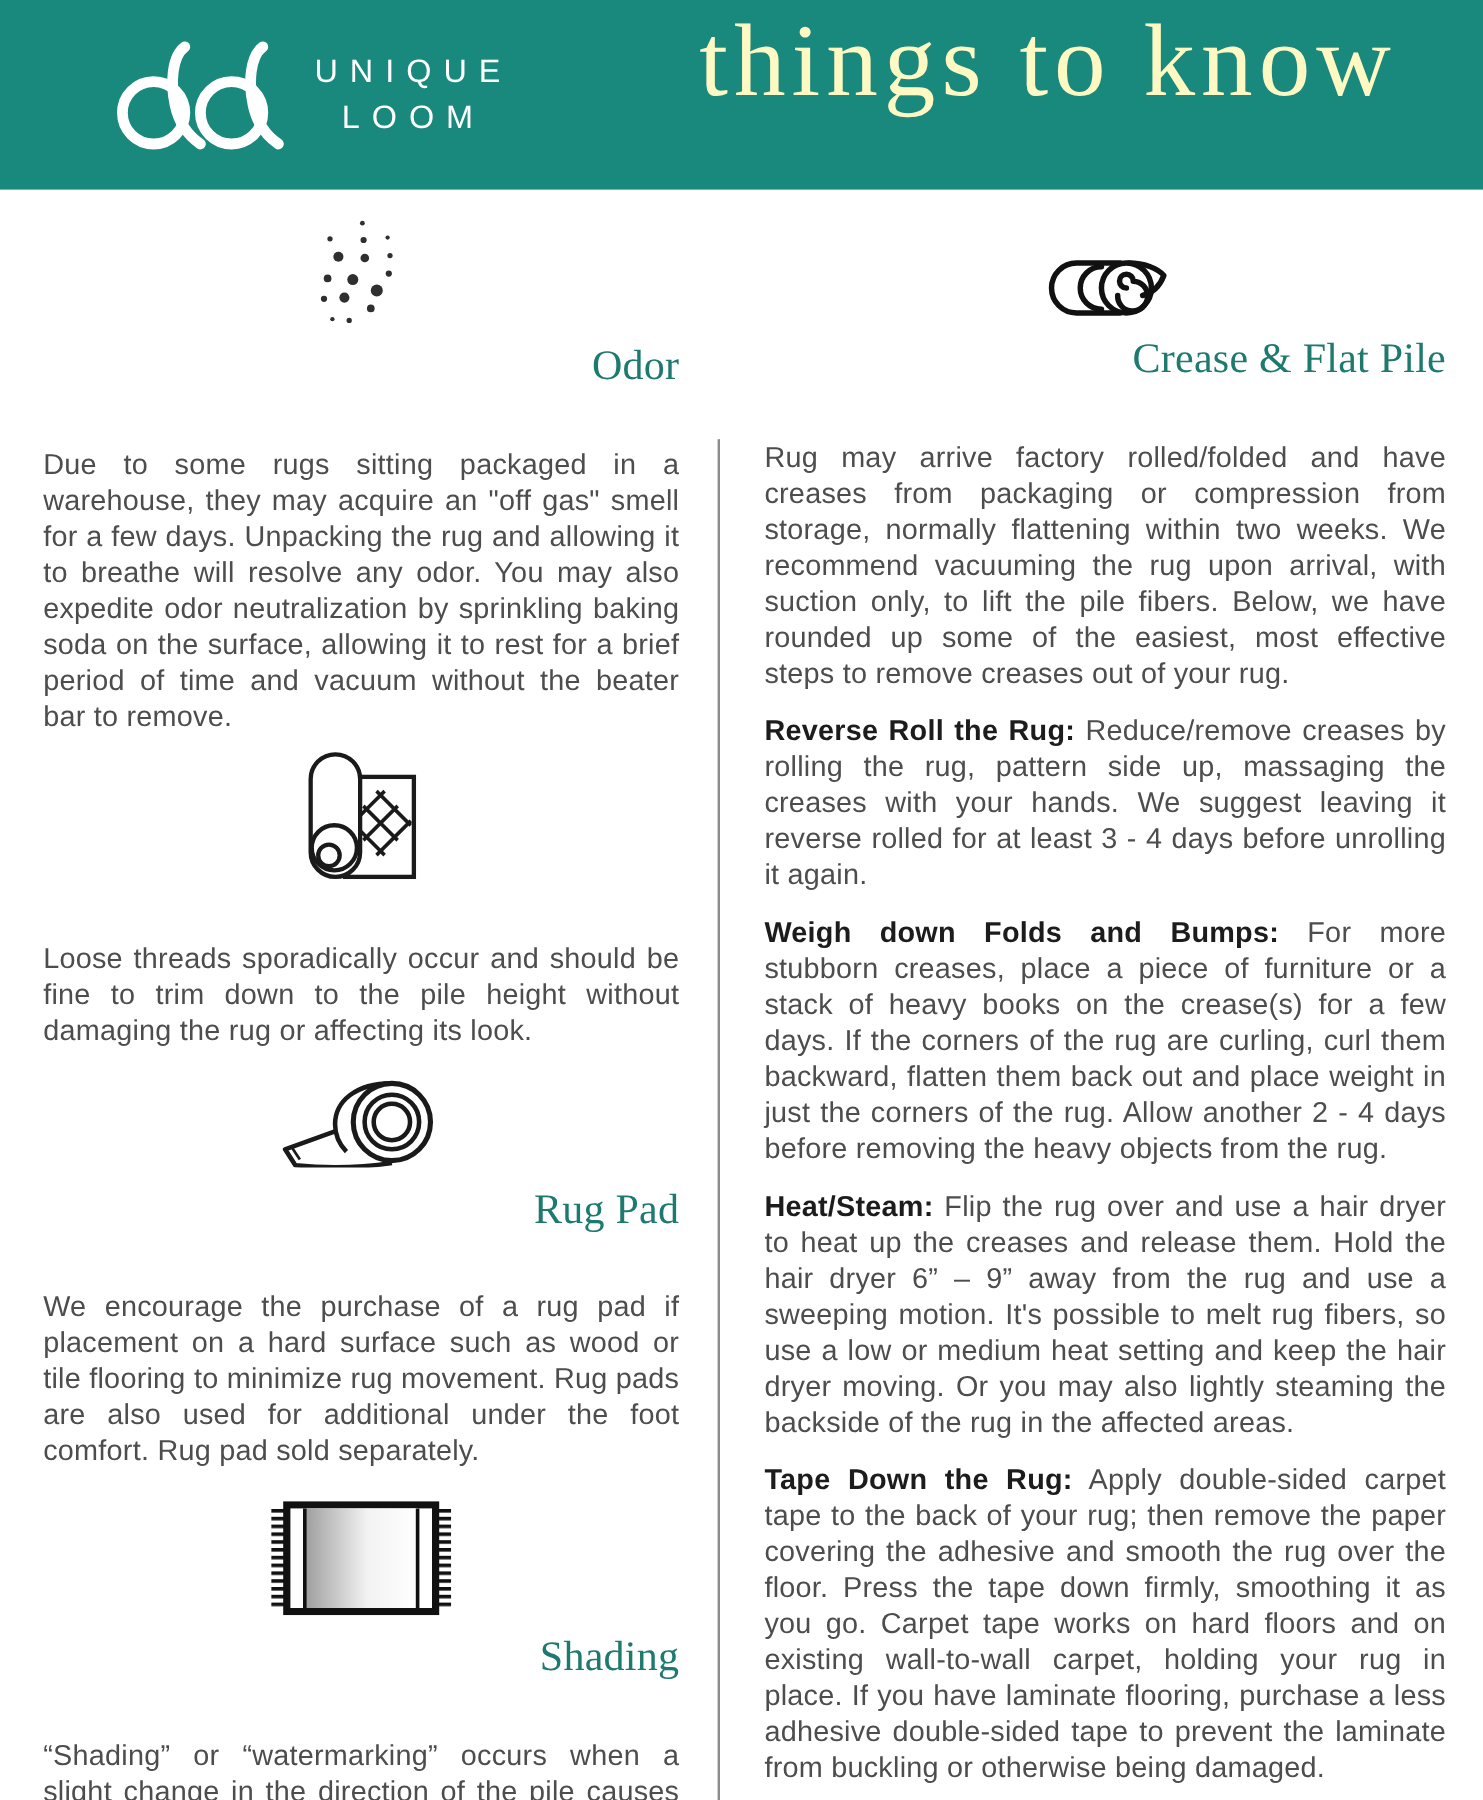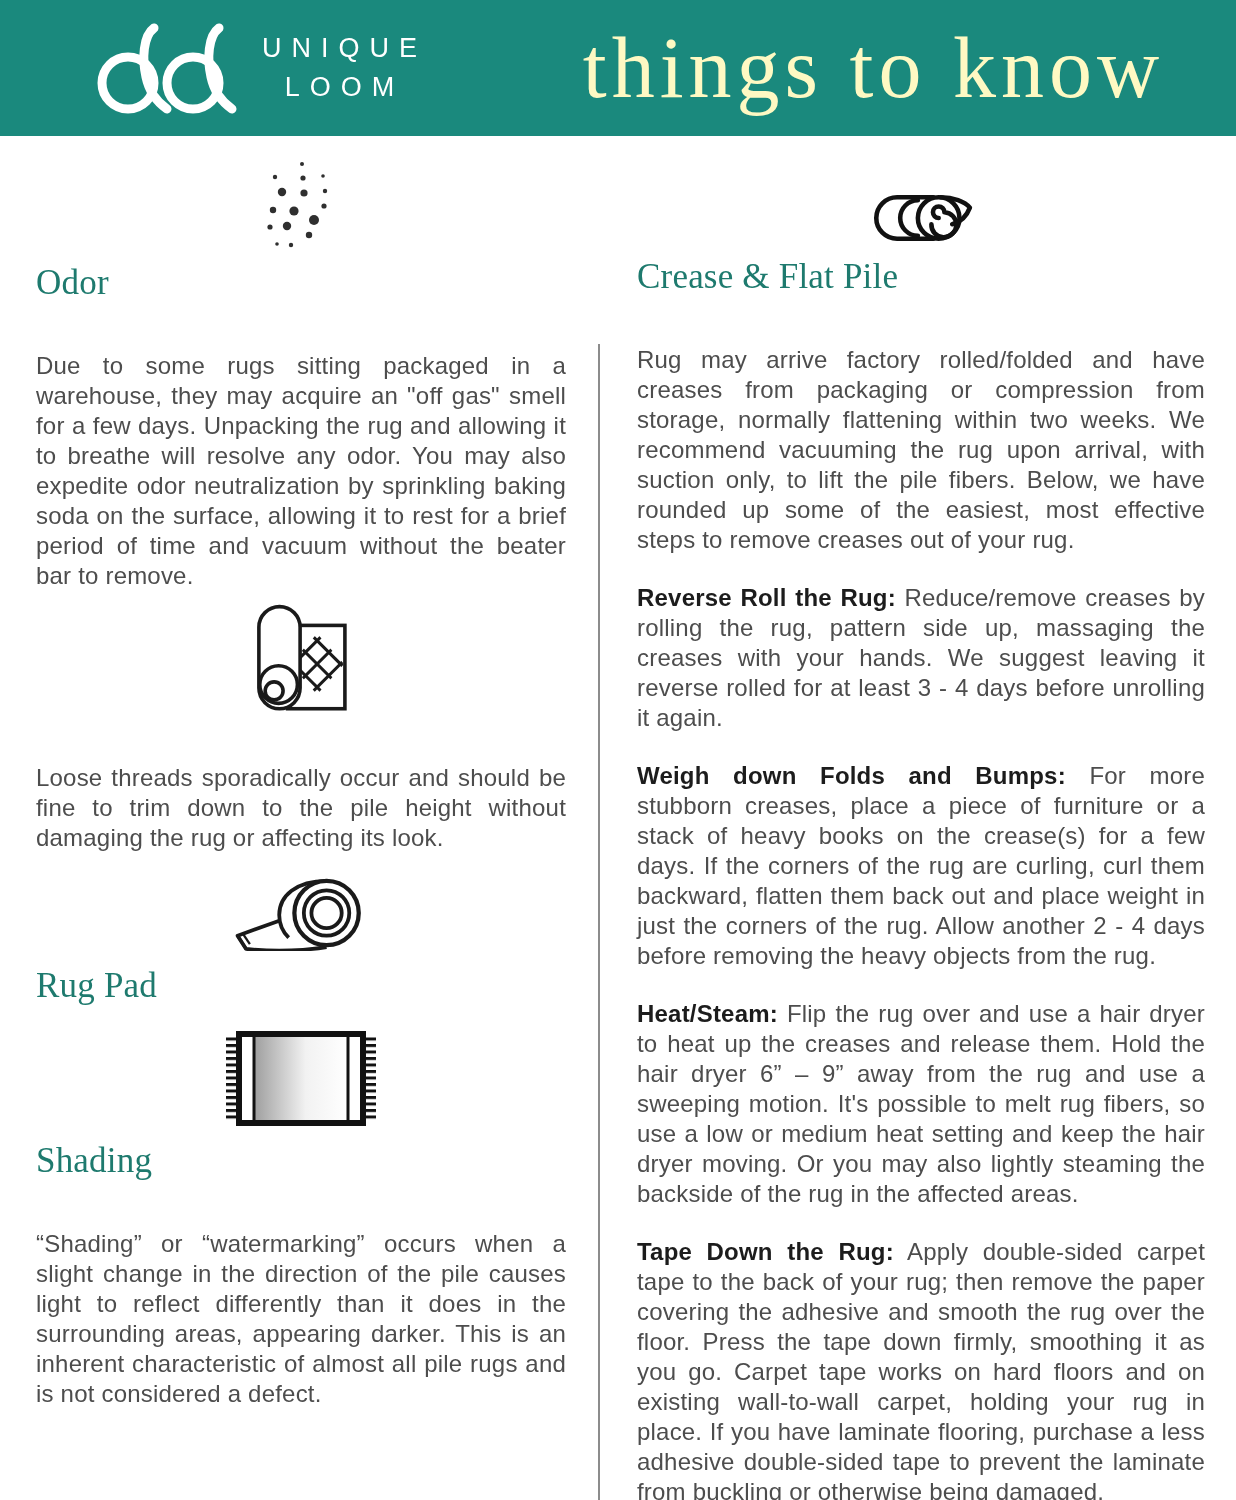--- a/index.html
+++ b/index.html
@@ -12,22 +12,22 @@
   }
   *{margin:0;padding:0;box-sizing:border-box;}
   html,body{background:#fff;}
   .page{
     width:1236px;height:1500px;position:relative;overflow:hidden;
     background:#fff;color:var(--body_text);
     font-family:"Liberation Sans", sans-serif;
   }
   
   .banner{
-    height:136px;background:var(--header_bg);
-    display:flex;align-items:center;
+    height:158px;background:var(--header_bg);
+    display:flex;
   }
   .brand{display:flex;align-items:center;margin-left:96px;}
   .logo-mark{width:150px;height:95px;flex:0 0 auto;}
   .brand-text{
     color:#fff;font-size:27px;letter-spacing:10px;
     line-height:1.45;text-align:center;margin-left:16px;font-weight:400;
   }
   .page-title{
     font-family:"Liberation Serif", serif;font-weight:400;
     color:#fef9c3;font-size:86px;letter-spacing:5px;
@@ -40,24 +40,24 @@
     background:var(--divider);
   }
   .col{font-size:24px;line-height:30px;letter-spacing:0.2px;}
   .col.left{width:598px;padding:0 32px 0 36px;}
   .col.right{width:638px;padding:0 31px 0 39px;}
   .icon-row{display:flex;justify-content:center;}
   .icon-row svg{display:block;}
   h2{
     font-family:"Liberation Serif", serif;font-weight:400;
     color:var(--heading);font-size:35px;line-height:1.1;
-    text-align:left;margin:16px 0 7px;
+    text-align:right;margin:16px 0 7px;
   }
   p.body{text-align:justify;margin-top:48px;}
-  .tip{margin-top:28px;text-align:justify;}
+  .tip{margin-top:18px;text-align:justify;}
   .tip b{font-weight:bold;color:var(--bold_text);}
   
   .sp-odor{margin-top:2px;}
   .sp-threading{margin-top:12px;}
   .sp-rugpad{margin-top:22px;}
   .sp-shading{margin-top:26px;}
   .sp-crease{margin-top:36px;}
 </style>
 </head>
 <body>
@@ -149,20 +149,21 @@
             <path d="M 58,46 L 8,64 L 17,78 C 46,81 76,80 102,76" fill="#fff" stroke="#1a1a1a" stroke-width="4" stroke-linejoin="round"></path>
             <path d="M 8,64 L 17,78" stroke="#1a1a1a" stroke-width="3.2"></path>
             <path d="M 13,61 L 21,73" stroke="#1a1a1a" stroke-width="2.4"></path>
             <path d="M 102,6 C 70,6 52,22 52,42 C 52,52 56,60 62,66" fill="#fff" stroke="#1a1a1a" stroke-width="4"></path>
             <circle cx="102" cy="40" r="34" fill="#fff" stroke="#1a1a1a" stroke-width="4.5"></circle>
             <circle cx="102" cy="40" r="24" fill="none" stroke="#1a1a1a" stroke-width="4"></circle>
             <circle cx="102" cy="40" r="16" fill="none" stroke="#1a1a1a" stroke-width="4"></circle>
           </svg>
         </div>
         <h2>Rug Pad</h2>
+        <p class="body">We encourage the purchase of a rug pad if placement on a hard surface such as wood or tile flooring to minimize rug movement. Rug pads are also used for additional under the foot comfort. Rug pad sold separately.</p>
       </section>
 
       <section>
         <div class="icon-row sp-shading">
           <svg width="150" height="95" viewBox="0 0 150 95" aria-hidden="true">
             <defs>
               <linearGradient id="shadeGrad" x1="0" y1="0" x2="1" y2="0">
                 <stop offset="0" stop-color="#9e9e9e"></stop>
                 <stop offset="0.55" stop-color="#f2f2f2"></stop>
                 <stop offset="1" stop-color="#ffffff"></stop>

